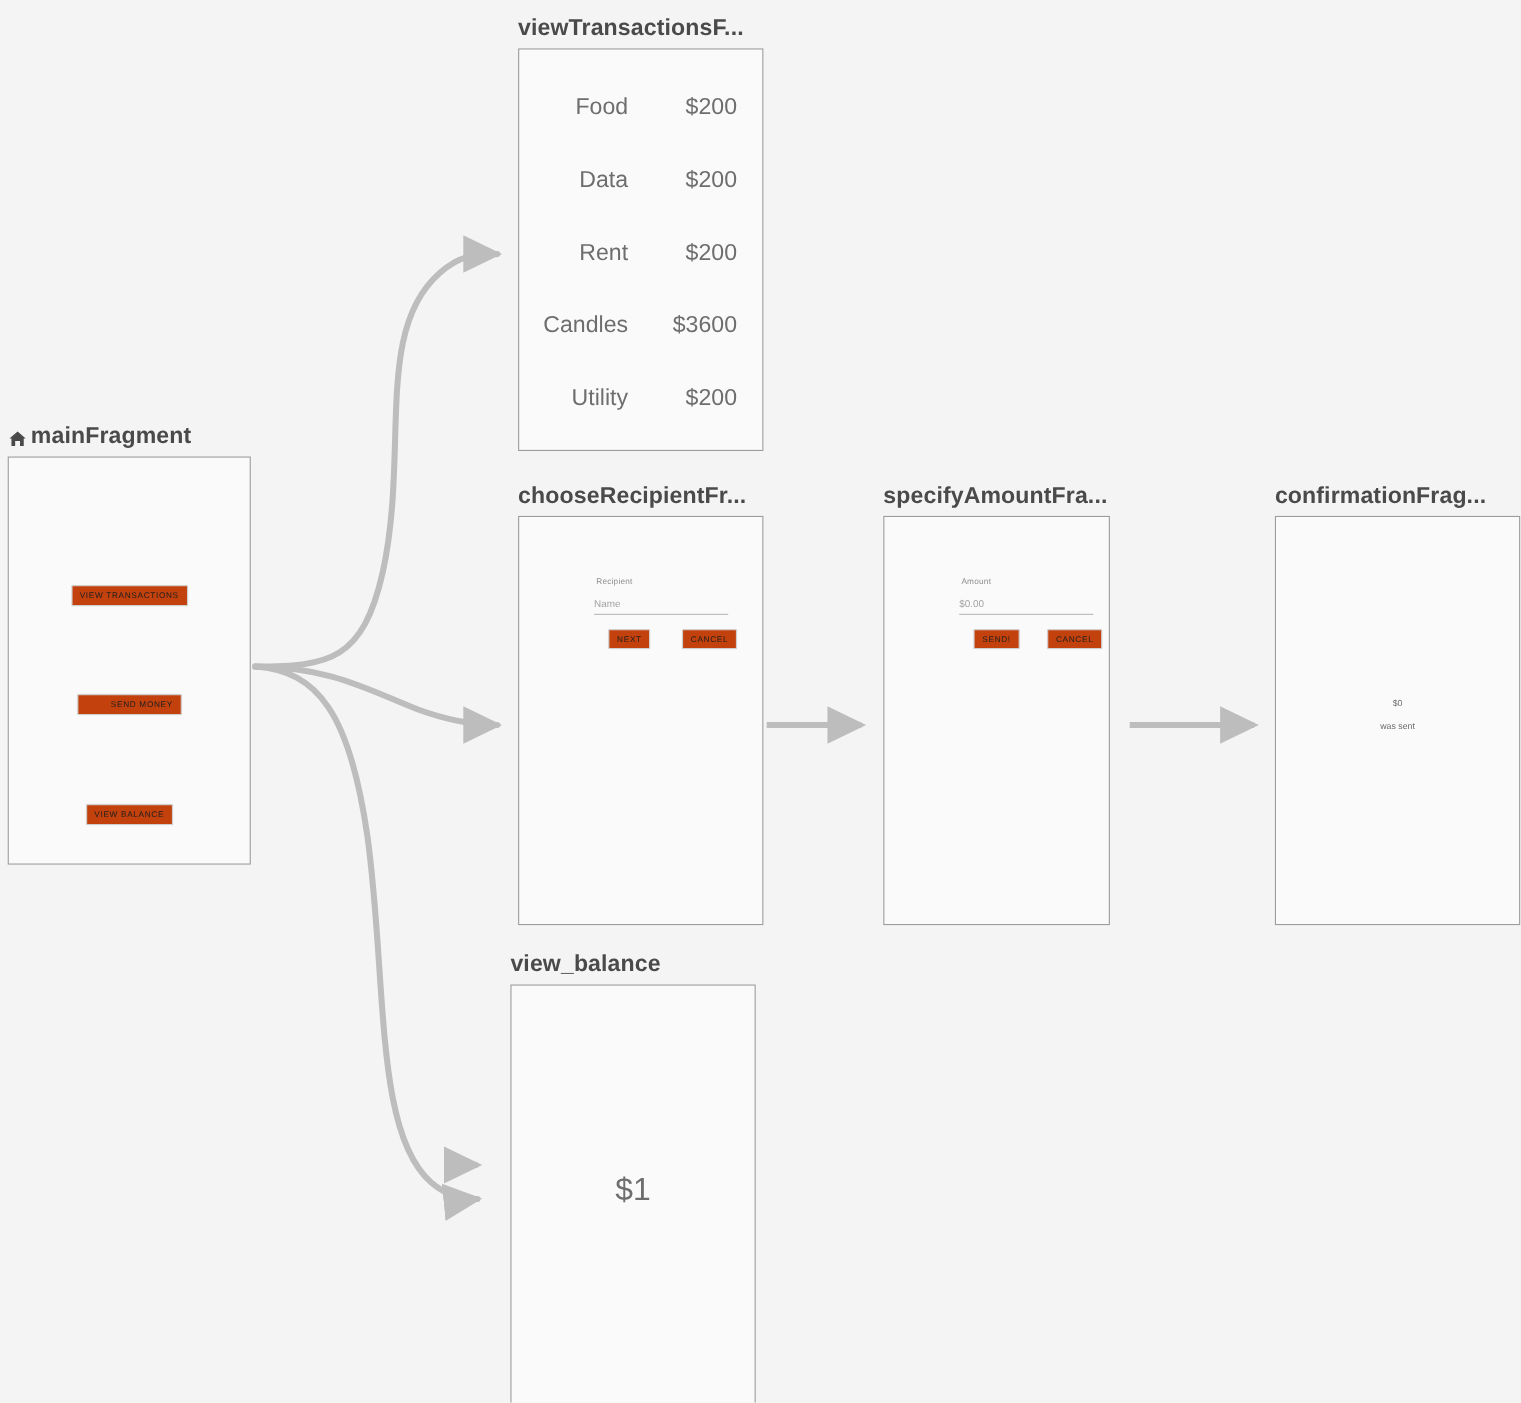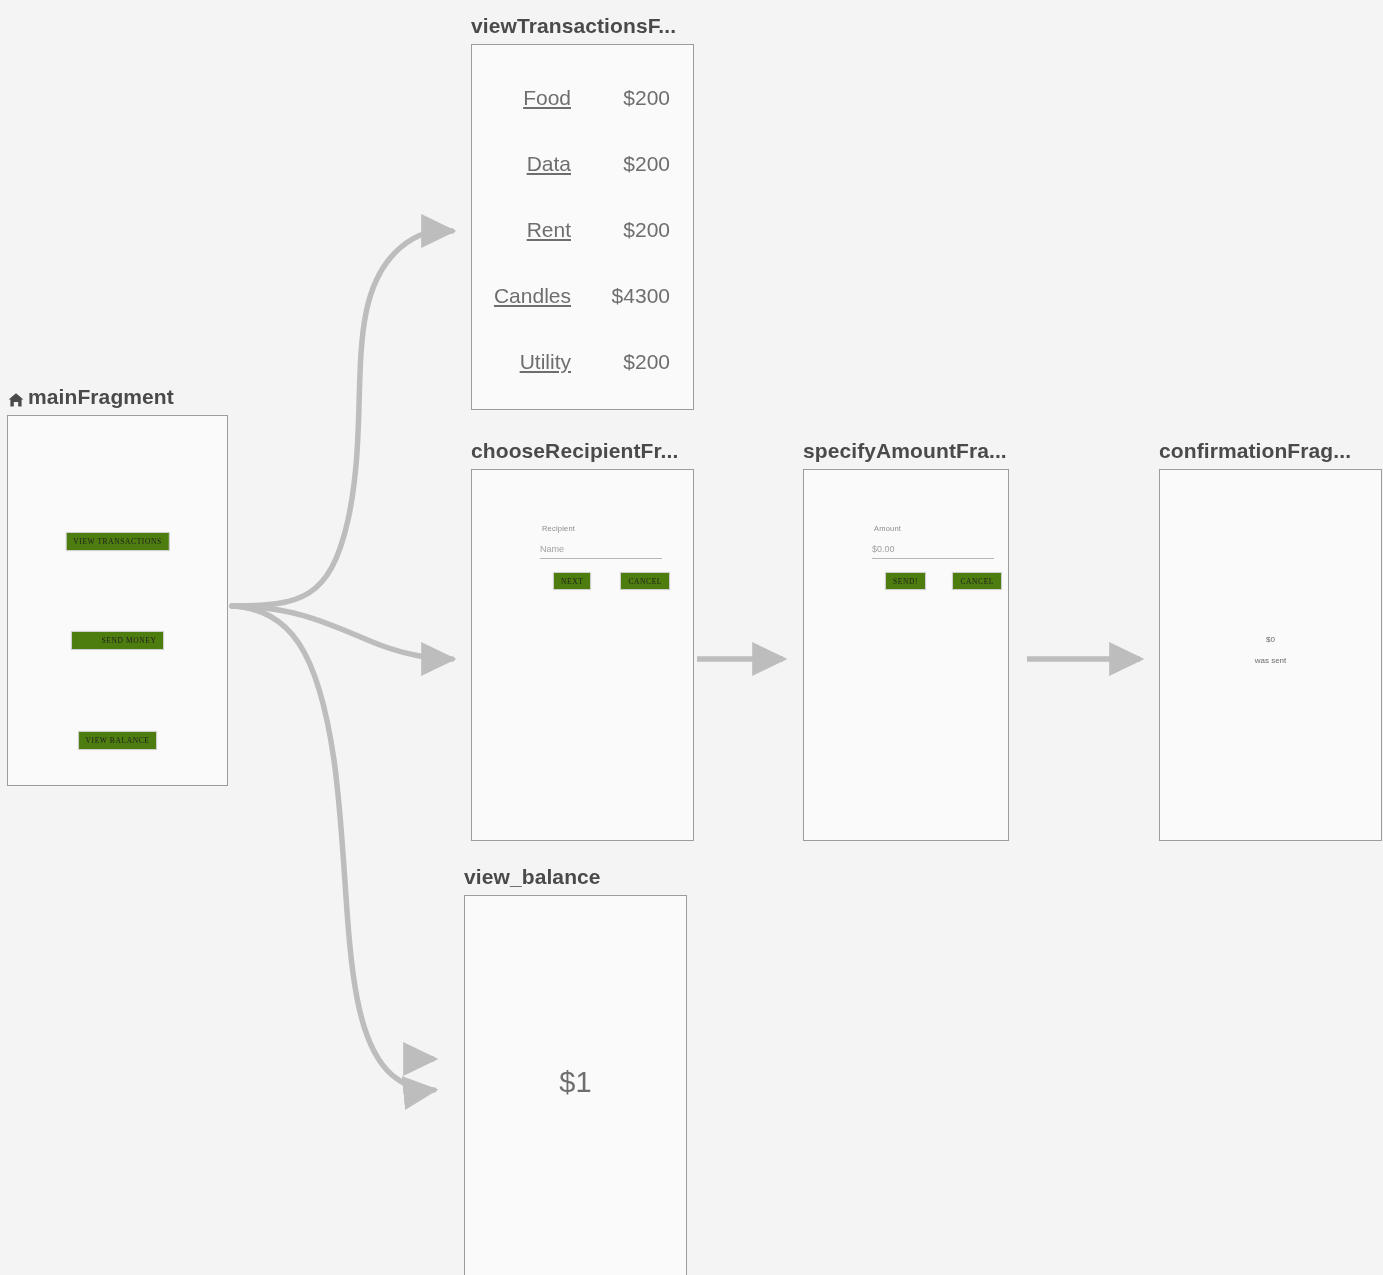--- a/index.html
+++ b/index.html
@@ -59,50 +59,48 @@
     background: #fafafa;
     border: 1px solid #9c9c9c;
     box-sizing: border-box;
     position: relative;
     overflow: hidden;
   }
 
   
   .mini-btn {
     position: absolute;
-    background: #4d7c0f;
+    background: #c2410c;
     border: 1px solid #cfcfcf;
     color: #1f1f1f;
     font-size: 7.5px;
     letter-spacing: 0.6px;
     line-height: 1;
     padding: 5px 7px 4px 7px;
     text-align: center;
     left: 50%;
     transform: translateX(-50%);
     white-space: nowrap;
     border-radius: 1px;
     box-shadow: 0 0 0 0.5px rgba(0,0,0,0.04);
-    font-family: Liberation Serif, serif;
   }
 
   
   .txn-row {
     position: absolute;
     left: 0;
     right: 0;
     height: 22px;
     font-size: 21px;
     color: #6e6e6e;
   }
   .txn-name {
     position: absolute;
     right: 122px;
     white-space: nowrap;
-    text-decoration: underline;
   }
   .txn-amt {
     position: absolute;
     right: 23px;
     white-space: nowrap;
   }
 
   
   .form-prev {
     position: absolute;
@@ -225,21 +223,21 @@
       <div class="txn-row" style="top:107px;text-align:center;">
         <span class="txn-name">Data</span>
         <span class="txn-amt">$200</span>
       </div>
       <div class="txn-row" style="top:173px;">
         <span class="txn-name">Rent</span>
         <span class="txn-amt">$200</span>
       </div>
       <div class="txn-row" style="top:239px;">
         <span class="txn-name">Candles</span>
-        <span class="txn-amt">$4300</span>
+        <span class="txn-amt">$3600</span>
       </div>
       <div class="txn-row" style="top:305px;">
         <span class="txn-name">Utility</span>
         <span class="txn-amt">$200</span>
       </div>
     </div>
   </div>
 
   <div class="node" style="left:471px; top:438px;">
     <div class="node-label">

